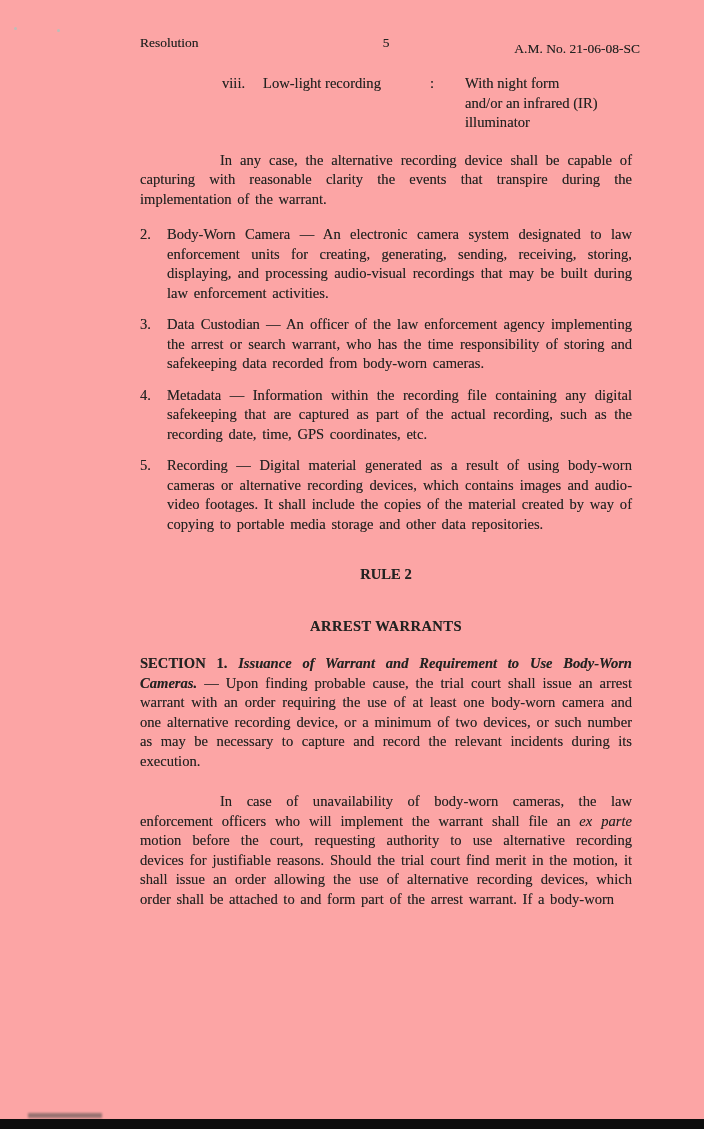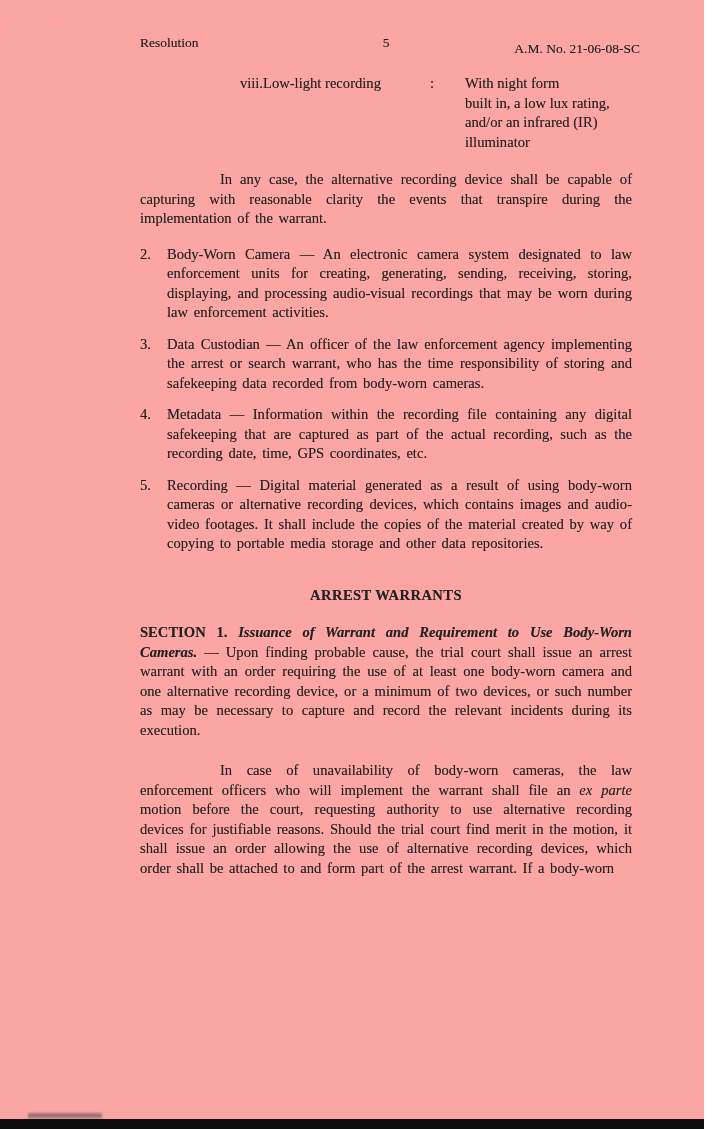--- a/index.html
+++ b/index.html
@@ -28,21 +28,21 @@
     position: relative;
     height: 19px;
     font-size: 13.5px;
   }
   .hdr-left  { position: absolute; left: 0; top: 0; }
   .hdr-center{ position: absolute; left: 0; right: 0; top: 0; text-align: center; }
   .hdr-right { position: absolute; right: -8px; top: 6px; }
 
   
   .spec-row { margin-top: 22px; display: flex; word-spacing: 0; }
-  .spec-num   { margin-left: 82px; width: 41px; flex: none; text-align: right; }
+  .spec-num   { margin-left: 82px; width: 41px; flex: none; }
   .spec-label { width: 167px; flex: none; }
   .spec-colon { width: 35px; flex: none; }
   .spec-value { flex: 1; }
   .spec-line  { display: block; }
 
   
   .para { margin: 0; text-align: justify; word-spacing: 2px; }
   .indent { text-indent: 80px; }
   .para-any { margin-top: 18px; }
 
@@ -92,47 +92,47 @@
       <span class="hdr-center">5</span>
       <span class="hdr-right">A.M. No. 21-06-08-SC</span>
     </div>
 
     <div class="spec-row">
       <span class="spec-num">viii.</span>
       <span class="spec-label">Low-light recording</span>
       <span class="spec-colon">:</span>
       <span class="spec-value">
         <span class="spec-line">With night form</span>
-        <span class="spec-line">built in, a low lux rating,</span>
         <span class="spec-line">and/or an infrared (IR)</span>
         <span class="spec-line">illuminator</span>
       </span>
     </div>
 
     <p class="para indent para-any">In any case, the alternative recording device shall be capable of capturing with reasonable clarity the events that transpire during the implementation of the warrant.</p>
 
     <div class="def-list">
       <div class="def-item">
         <span class="def-num">2.</span>
-        <span class="def-text">Body-Worn Camera — An electronic camera system designated to law enforcement units for creating, generating, sending, receiving, storing, displaying, and processing audio-visual recordings that may be worn during law enforcement activities.</span>
+        <span class="def-text">Body-Worn Camera — An electronic camera system designated to law enforcement units for creating, generating, sending, receiving, storing, displaying, and processing audio-visual recordings that may be built during law enforcement activities.</span>
       </div>
       <div class="def-item">
         <span class="def-num">3.</span>
         <span class="def-text">Data Custodian — An officer of the law enforcement agency implementing the arrest or search warrant, who has the time responsibility of storing and safekeeping data recorded from body-worn cameras.</span>
       </div>
       <div class="def-item">
         <span class="def-num">4.</span>
         <span class="def-text">Metadata — Information within the recording file containing any digital safekeeping that are captured as part of the actual recording, such as the recording date, time, GPS coordinates, etc.</span>
       </div>
       <div class="def-item">
         <span class="def-num">5.</span>
         <span class="def-text">Recording — Digital material generated as a result of using body-worn cameras or alternative recording devices, which contains images and audio-video footages.  It shall include the copies of the material created by way of copying to portable media storage and other data repositories.</span>
       </div>
     </div>
 
+    <div class="heading">RULE 2</div>
     <div class="heading heading-title">ARREST WARRANTS</div>
 
     <p class="para section-para"><span class="b">SECTION 1.</span><span class="bi"> Issuance of Warrant and Requirement to Use Body-Worn Cameras.</span><span> — Upon finding probable cause, the trial court shall issue an arrest warrant with an order requiring the use of at least one body-worn camera and one alternative recording device, or a minimum of two devices, or such number as may be necessary to capture and record the relevant incidents during its execution.</span></p>
 
     <p class="para indent closing-para"><span>In case of unavailability of body-worn cameras, the law enforcement officers who will implement the warrant shall file an </span><span class="i">ex parte</span><span> motion before the court, requesting authority to use alternative recording devices for justifiable reasons.  Should the trial court find merit in the motion, it shall issue an order allowing the use of alternative recording devices, which order shall be attached to and form part of the arrest warrant.  If a body-worn</span></p>
 
   </div>
 
   <div class="speck s1"></div>
   <div class="speck s2"></div>

